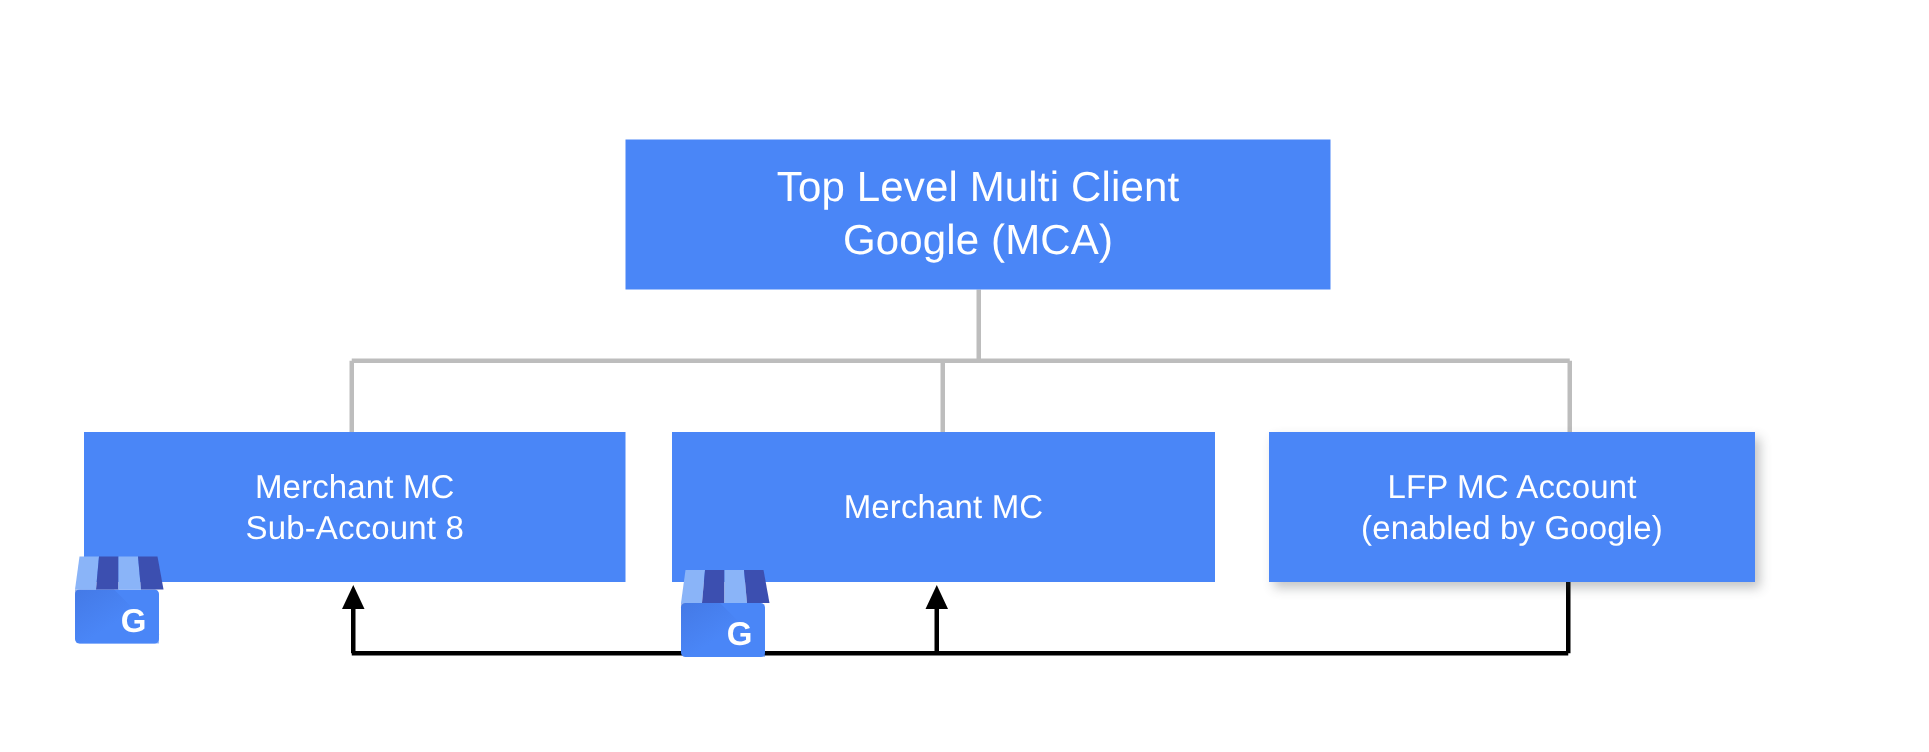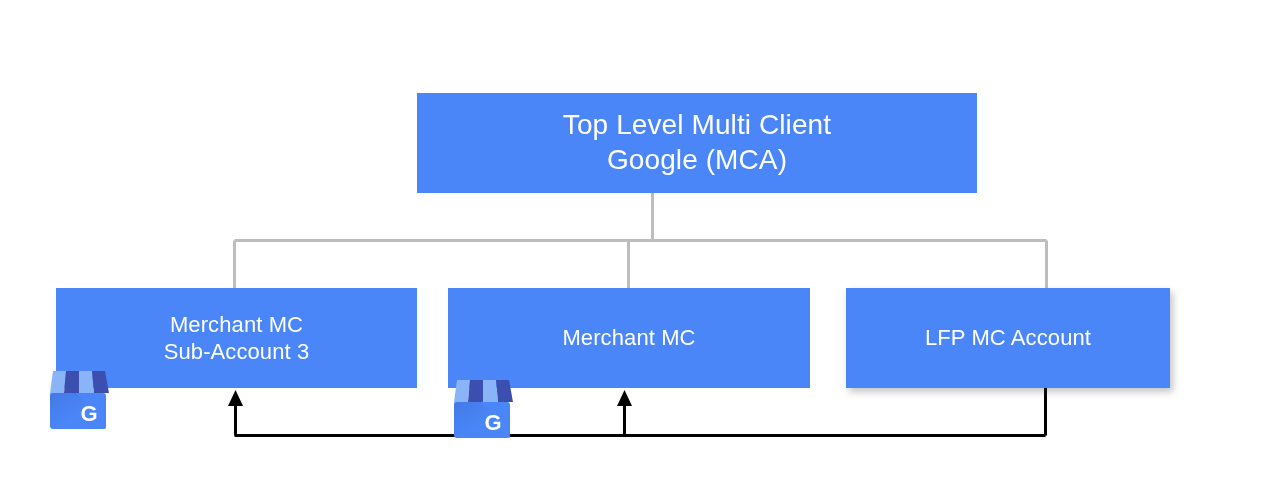--- a/index.html
+++ b/index.html
@@ -43,21 +43,21 @@
     width: 100%;
     padding: 0 8px;
     box-sizing: border-box;
   }
   .node .line2 {
     display: block;
   }
   .node-mca {
     left: 417px;
     top: 93px;
-    width: 560px;
+    width: 470px;
     height: 100px;
     font-size: 28px;
   }
   .node-sub1 {
     left: 56px;
     top: 288px;
     width: 361px;
     height: 100px;
     font-size: 22px;
   }
@@ -108,29 +108,29 @@
       <polygon points="235.5,390 228,406 243,406"></polygon>
       <polygon points="624.5,390 617,406 632,406"></polygon>
     </g>
   </svg>
 
   <div class="node node-mca">
     <span class="label"><span>Top Level Multi Client</span><span class="line2">Google (MCA)</span></span>
   </div>
 
   <div class="node node-sub1">
-    <span class="label"><span>Merchant MC</span><span class="line2">Sub-Account 3</span></span>
+    <span class="label"><span>Merchant MC</span><span class="line2">Sub-Account 8</span></span>
   </div>
 
   <div class="node node-sub2">
     <span class="label"><span>Merchant MC</span></span>
   </div>
 
   <div class="node node-lfp">
-    <span class="label"><span>LFP MC Account</span></span>
+    <span class="label"><span>LFP MC Account</span><span class="line2">(enabled by Google)</span></span>
   </div>
 
   <svg class="gmb-icon gmb-1" viewBox="0 0 72 72" xmlns="http://www.w3.org/2000/svg">
     <defs>
       <linearGradient id="gmbShade1" x1="0" y1="0" x2="1" y2="1">
         <stop offset="0%" stop-color="#3f6fd8"></stop>
         <stop offset="55%" stop-color="#4a86f7"></stop>
         <stop offset="100%" stop-color="#4a86f7"></stop>
       </linearGradient>
     </defs>

